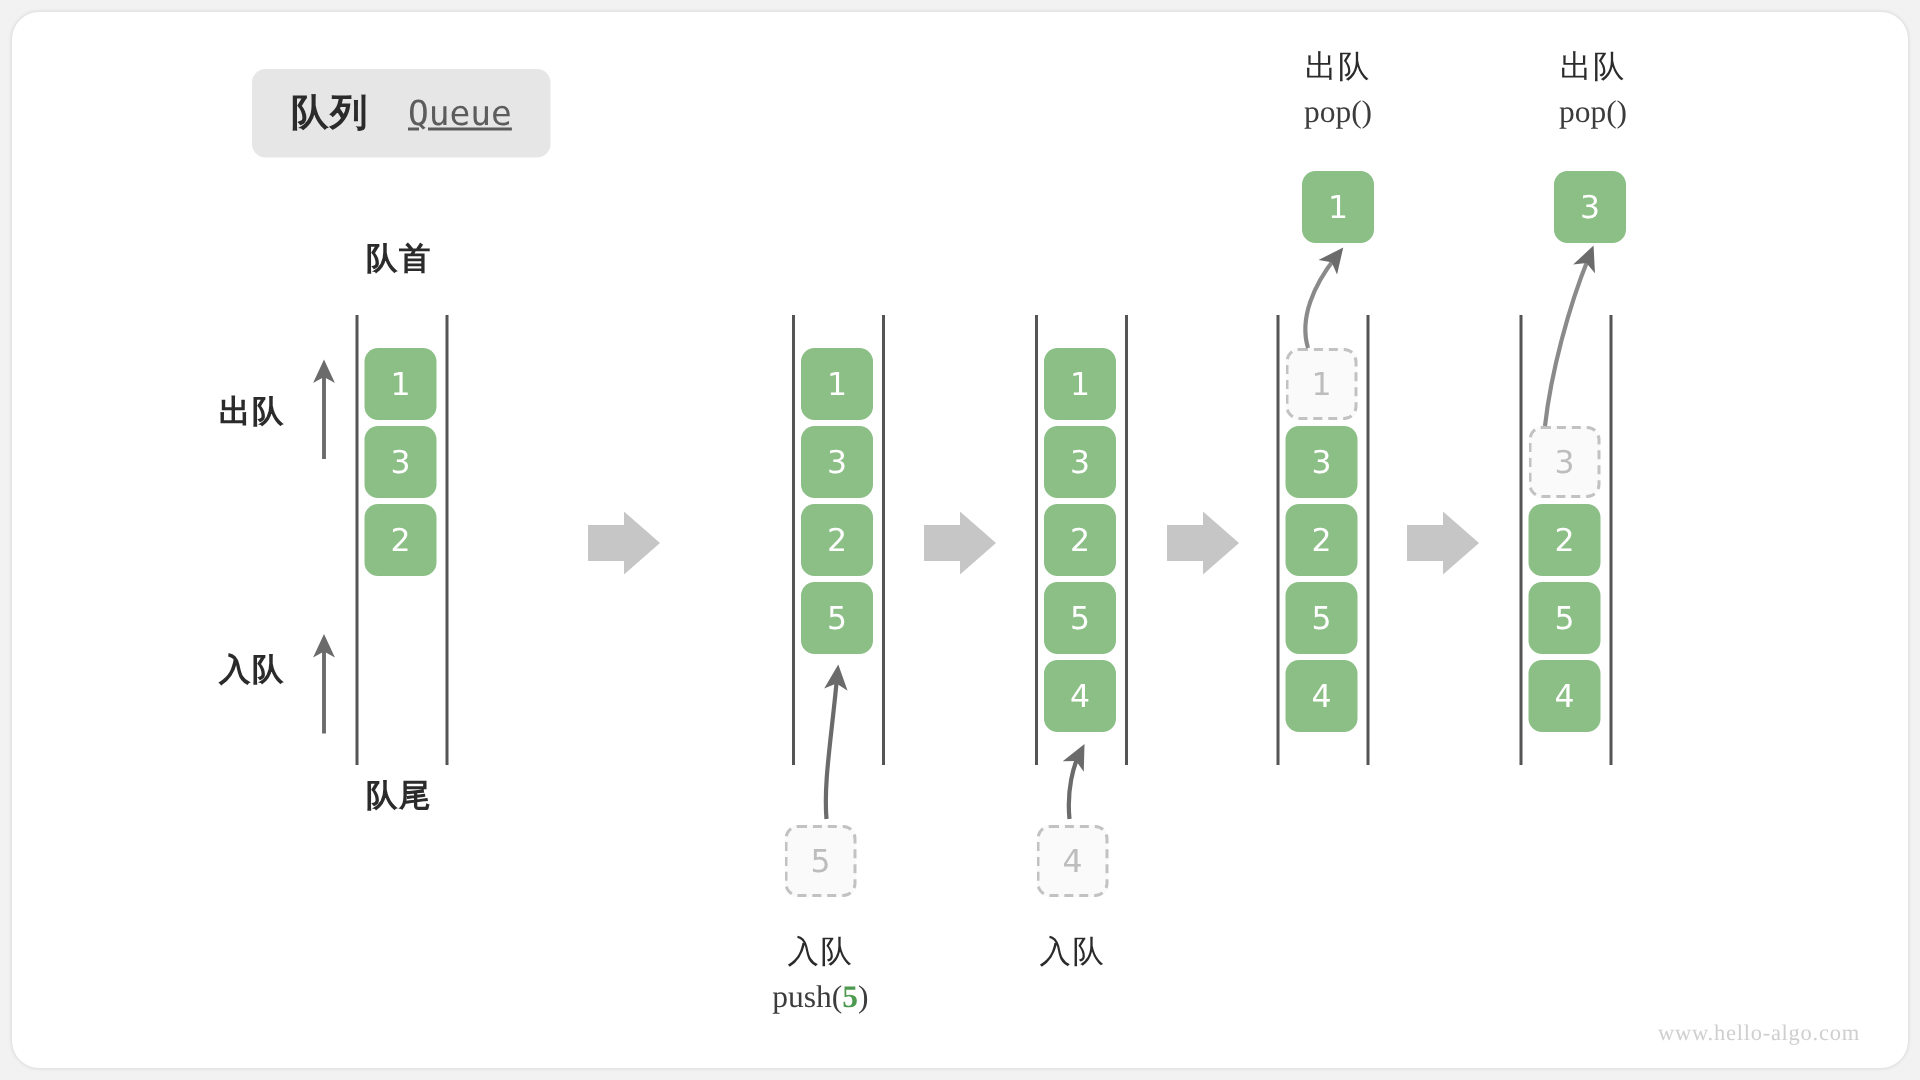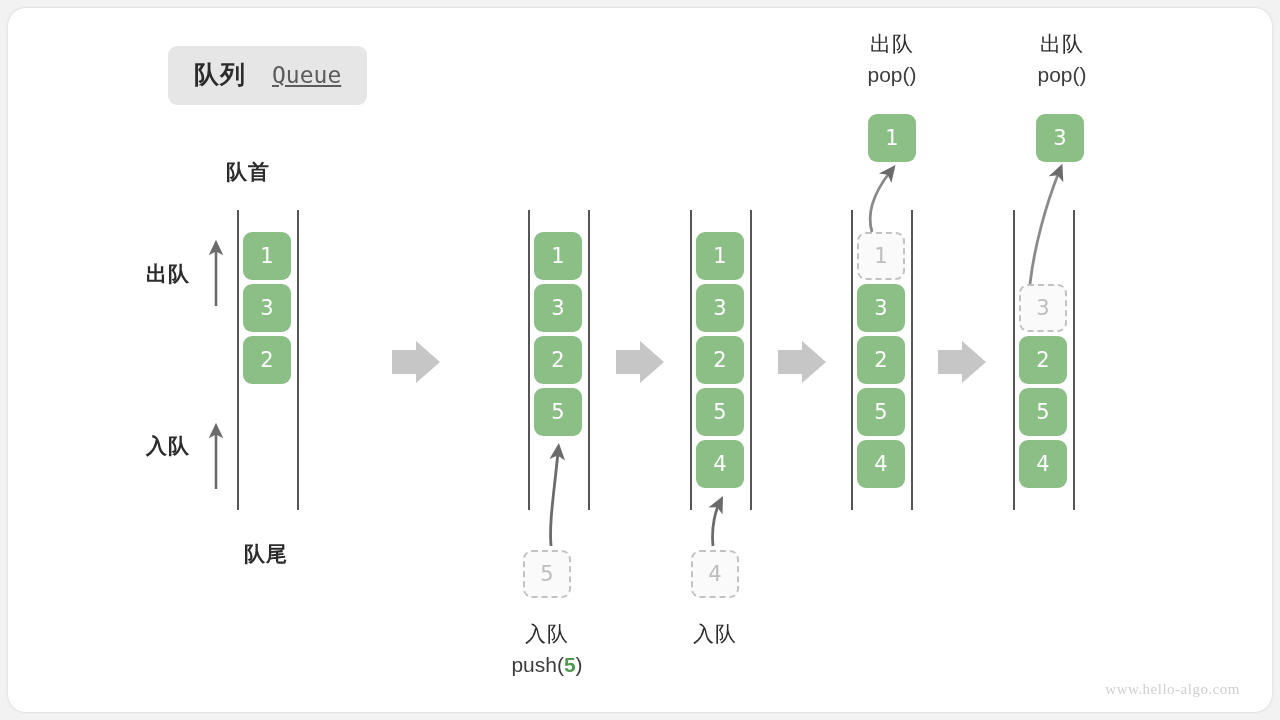--- a/index.html
+++ b/index.html
@@ -81,21 +81,21 @@
   }
   .op-cn {
     font-size: 21px;
     color: #2b2b2b;
     font-family: "DejaVu Sans", "Liberation Sans", sans-serif;
     letter-spacing: 1px;
   }
   .op-code {
     font-size: 21px;
     color: #3c3c3c;
-    font-family: Liberation Sans, sans-serif;
+    font-family: Liberation Serif, serif;
   }
   .op-code .num { color: #4e9a51; font-weight: bold; }
 
   
   .rail {
     position: absolute;
     width: 2px;
     background: #555555;
   }
 
@@ -142,22 +142,22 @@
 <body>
 
 <div id="canvas">
   <div class="card"></div>
 
   <div class="abs title-badge">
     <span class="title-cn">队列</span>
     <span class="title-en">Queue</span>
   </div>
 
-  <div class="abs col-head" style="left:188px; top:158px; width:120px;">队首</div>
-  <div class="abs col-head" style="left:206px; top:540px; width:120px;">队尾</div>
+  <div class="abs col-head" style="left:206px; top:158px; width:120px;">队首</div>
+  <div class="abs col-head" style="left:206px; top:516px; width:120px;">队尾</div>
 
   <div class="abs side-label" style="left:146px; top:260px;">出队</div>
   <div class="abs side-label" style="left:146px; top:432px;">入队</div>
 
   <div class="abs rail" style="left:237px; top:210px; height:300px;"></div>
   <div class="abs rail" style="left:297px; top:210px; height:300px;"></div>
   <div class="cell" style="left:243px; top:232px;">1</div>
   <div class="cell" style="left:243px; top:284px;">3</div>
   <div class="cell" style="left:243px; top:336px;">2</div>
 

